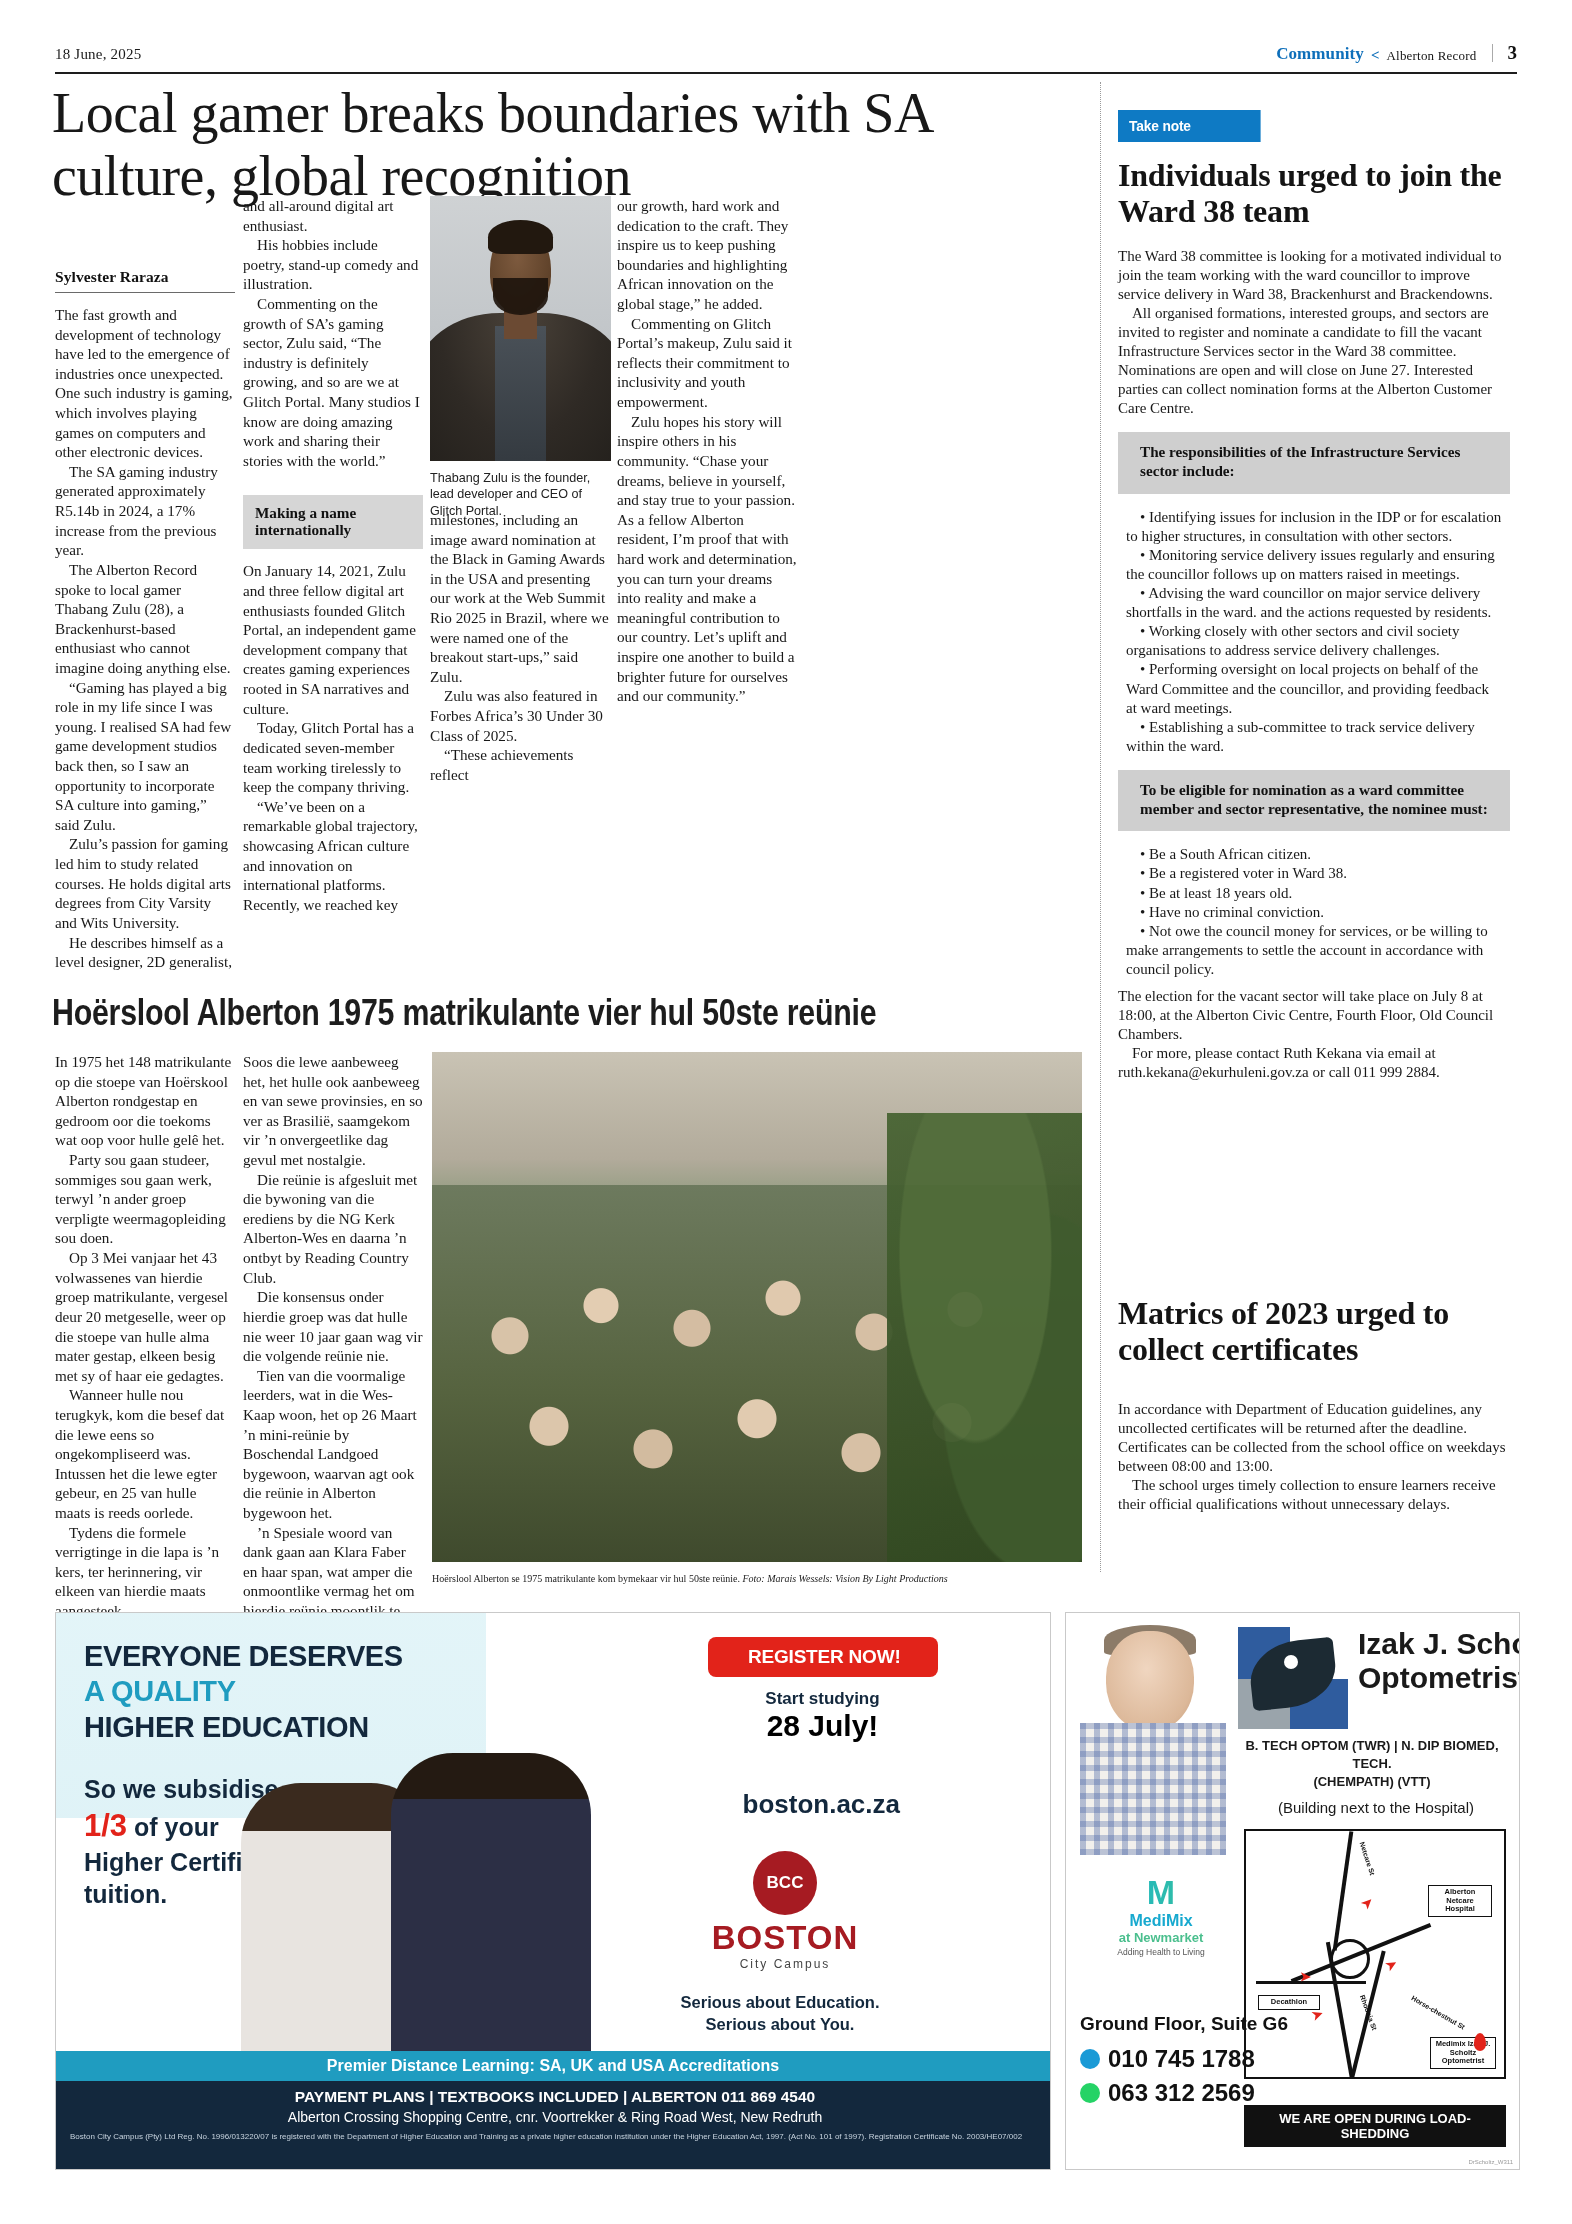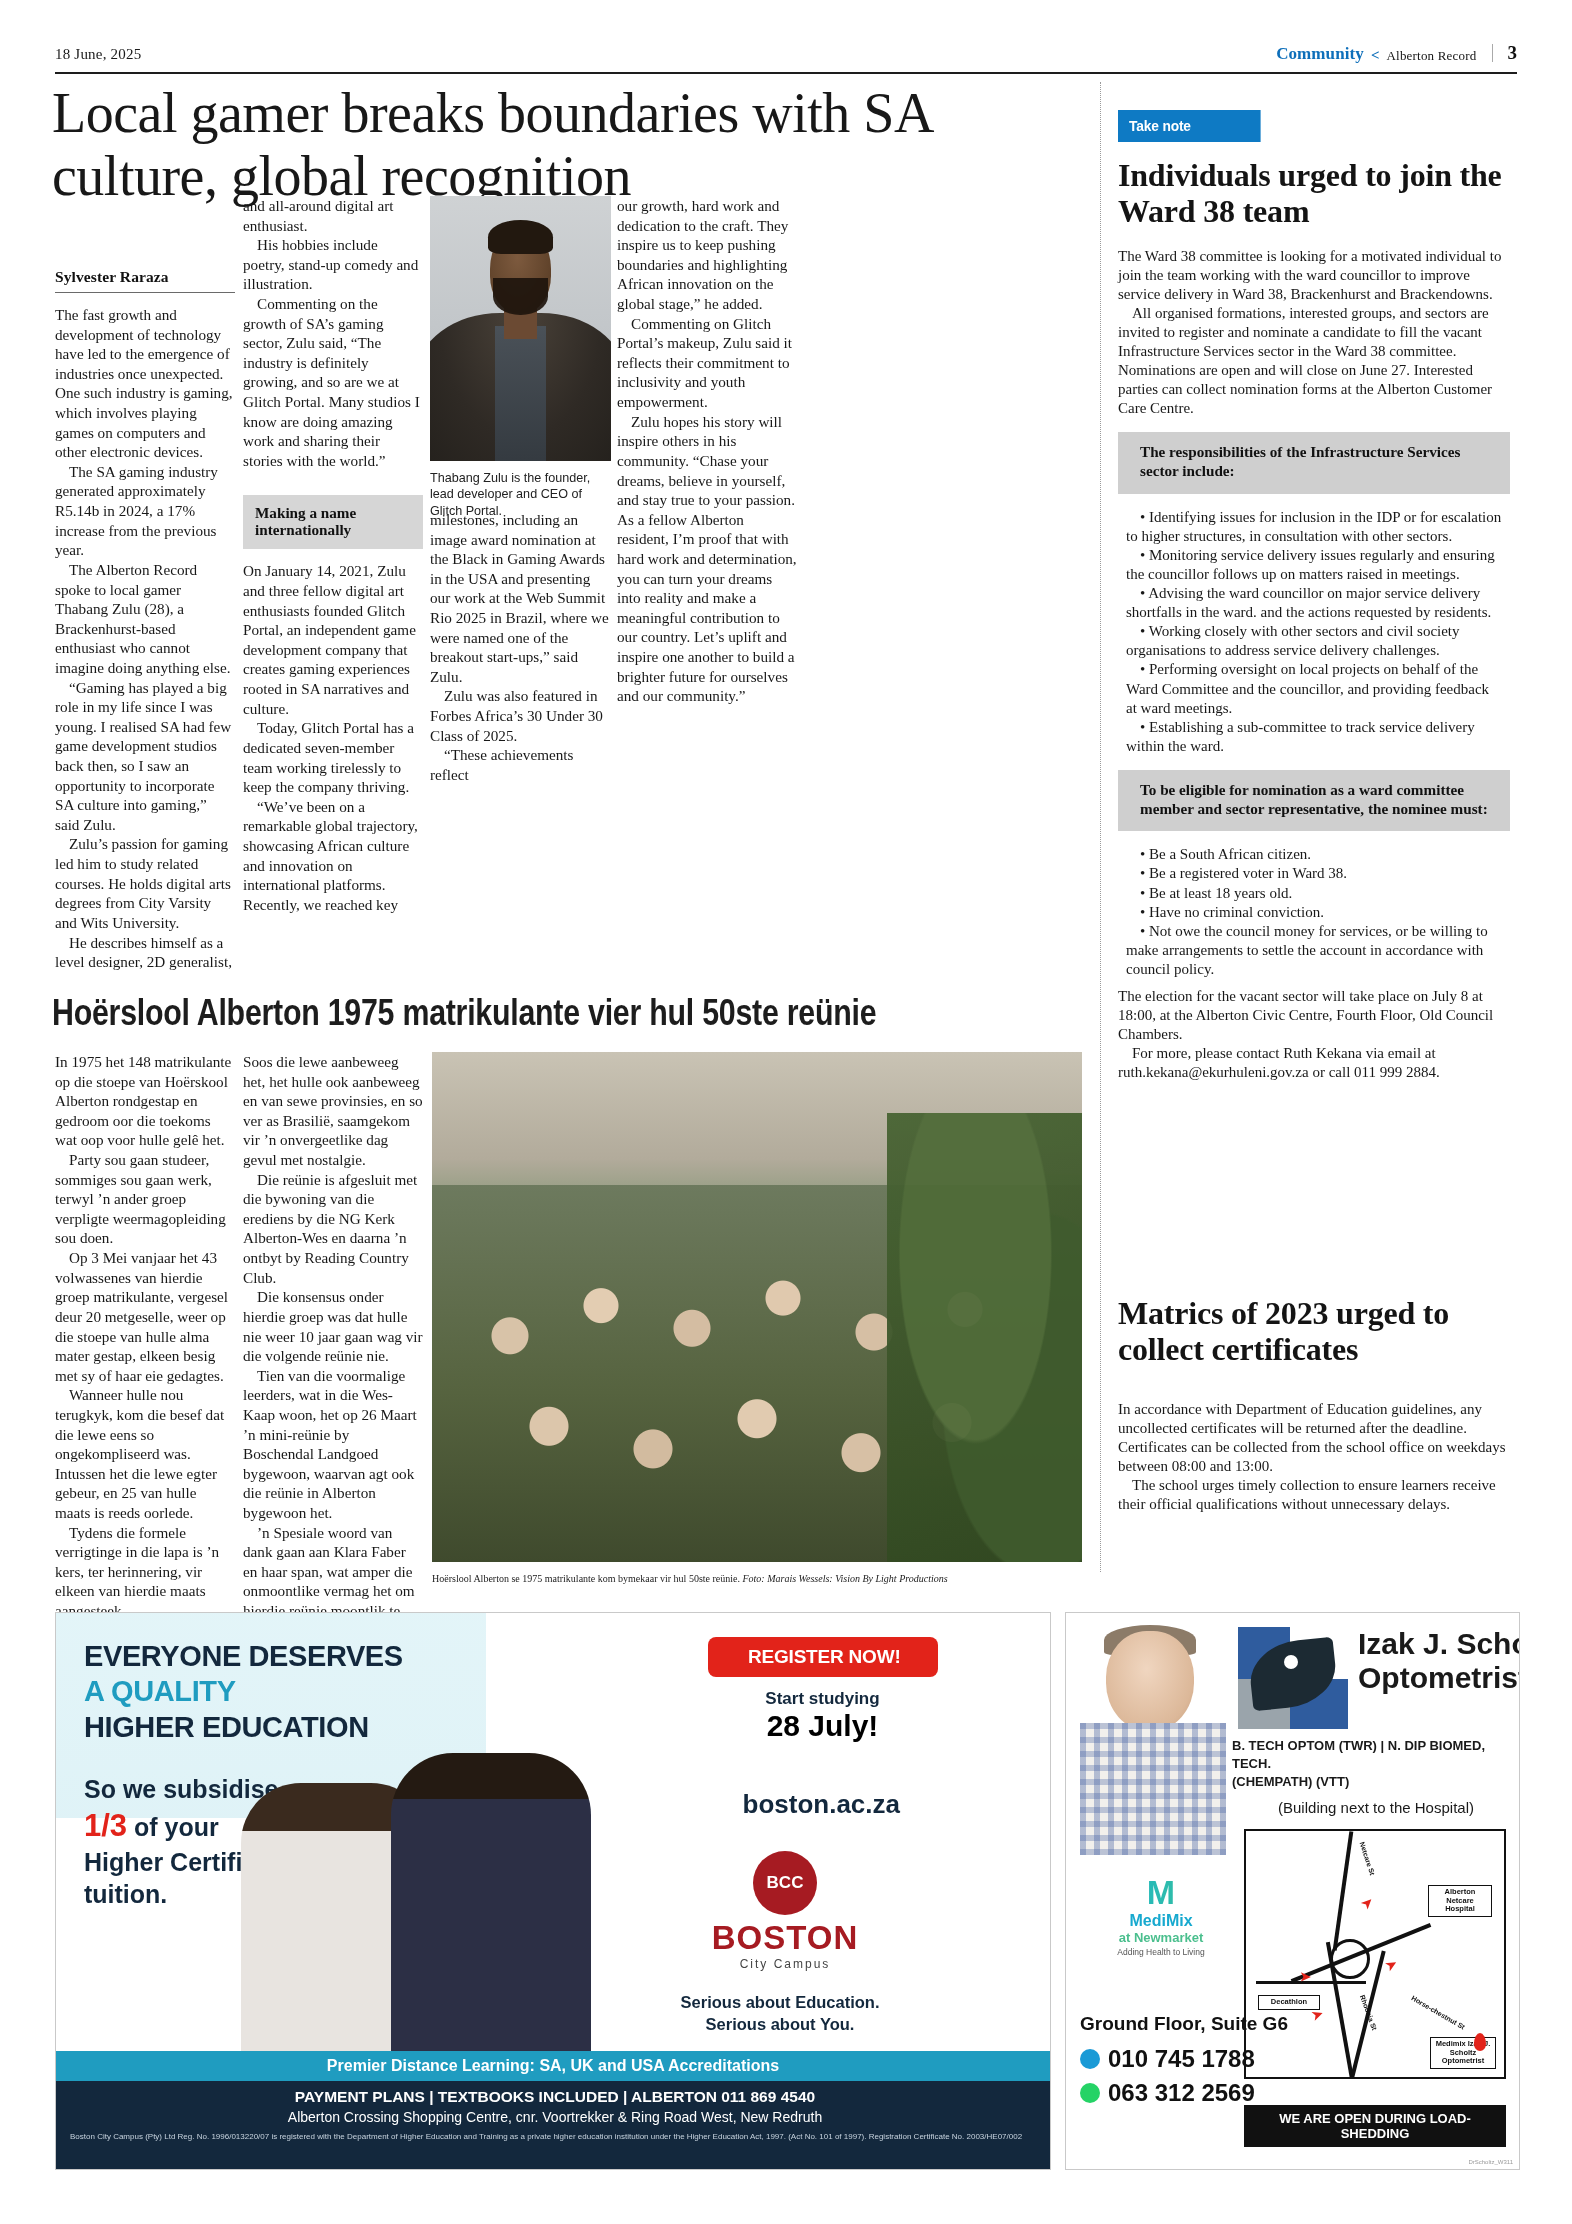--- a/index.html
+++ b/index.html
@@ -261,21 +261,21 @@
   .opt-logo .sq2 { position:absolute; left:0; top:52px; width:52px; height:50px; background:#9aa4ab;}
   .opt-logo .sq3 { position:absolute; left:52px; top:52px; width:58px; height:50px; background:#2f5c9e;}
   .opt-logo .eye { position:absolute; left:12px; top:14px; width:86px; height:66px;
      background:#1c2a33; border-radius: 60% 8% 60% 8%; transform: rotate(-6deg);}
   .opt-logo .pup { position:absolute; left:46px; top:28px; width:14px; height:14px; background:#fff; border-radius:50%;}
   .opt-name {
     position:absolute; left: 292px; top: 14px; width: 240px;
     font-family:"Liberation Sans", sans-serif; font-weight:bold; font-size:30px; line-height:1.12; color:#1a1a1a;
   }
   .opt-quals {
-    position:absolute; left: 166px; top: 124px; width: 280px; text-align:left;
+    position:absolute; left: 166px; top: 124px; width: 280px; text-align:center;
     font-family:"Liberation Sans", sans-serif; font-weight:bold; font-size:13px; line-height:1.38; color:#1a1a1a;
   }
   .opt-bldg {
     position:absolute; left: 170px; top: 186px; width: 280px; text-align:center;
     font-family:"Liberation Sans", sans-serif; font-size:15px; color:#1a1a1a;
   }
   .medimix { position:absolute; left: 20px; top: 260px; width: 150px; text-align:center; }
   .medimix .m { font-family:"Liberation Sans",sans-serif; font-weight:bold; font-size:34px;
      background: linear-gradient(90deg,#17b6d8,#3fc08a); -webkit-background-clip:text; background-clip:text; color:transparent;}
   .medimix .t1 { font-family:"Liberation Sans",sans-serif; font-weight:bold; font-size:16px; color:#17a9cf; line-height:1.1;}

